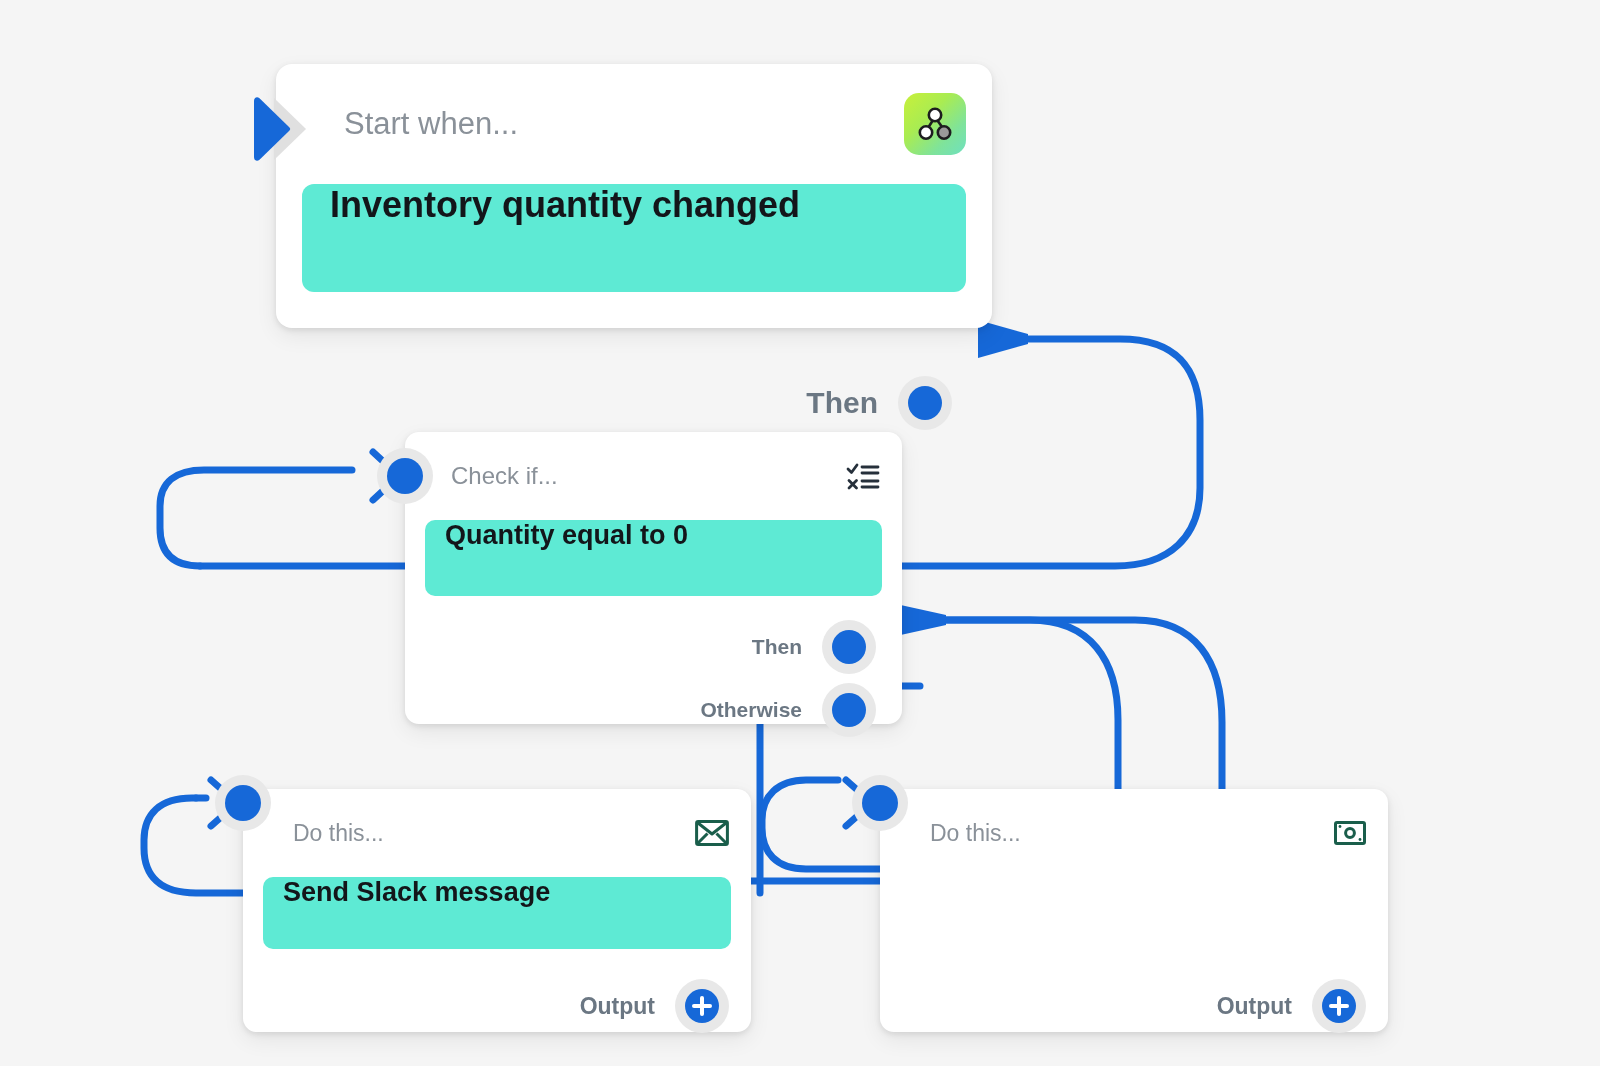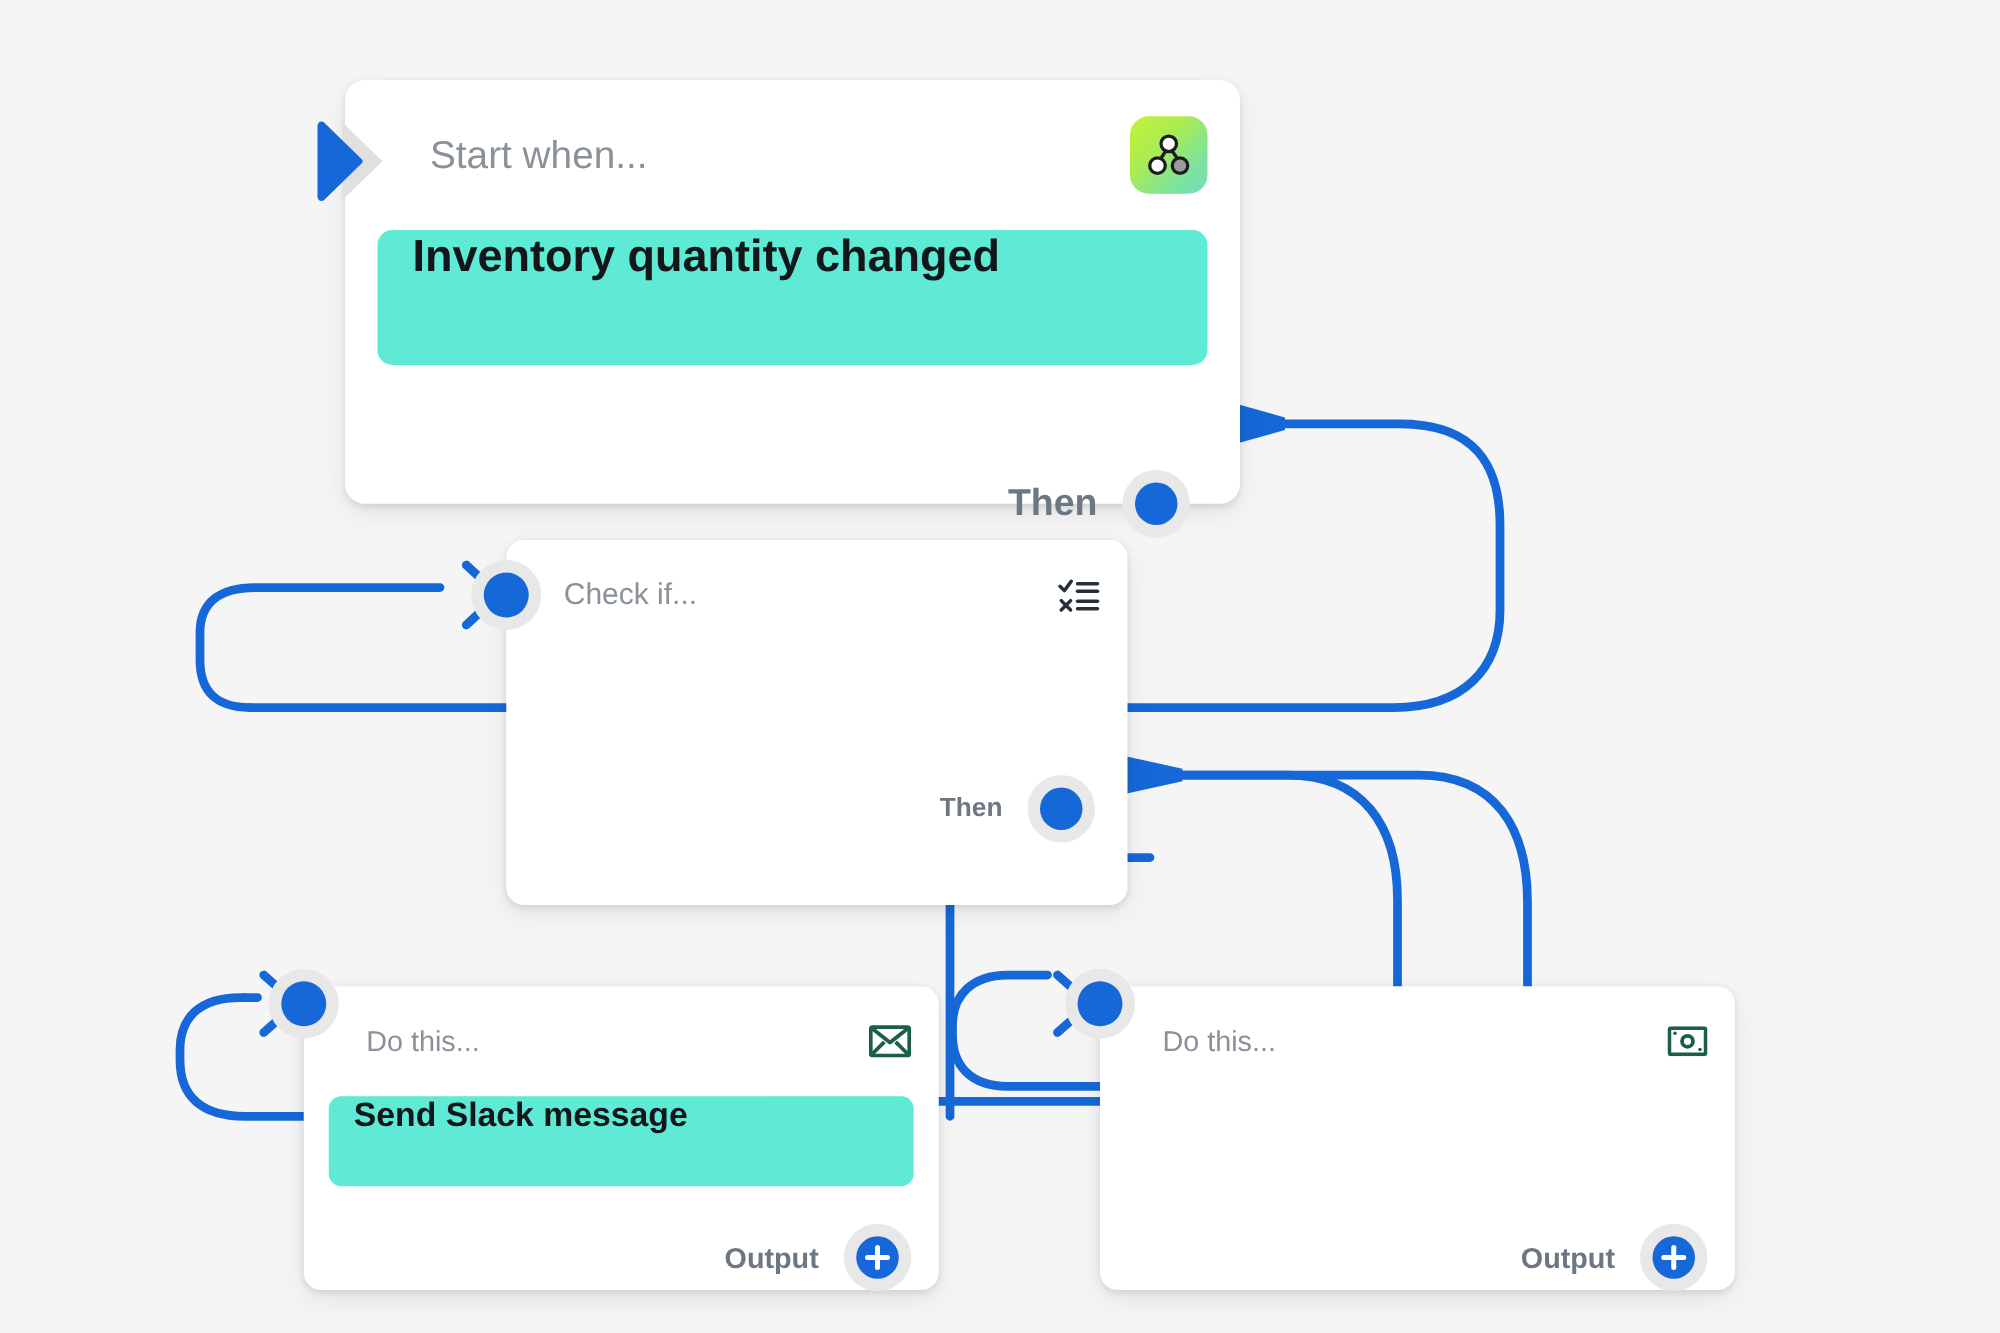--- a/index.html
+++ b/index.html
@@ -70,21 +70,21 @@
     color: #6b7783;
     font-weight: bold;
     white-space: nowrap;
   }
 
   
   #card-start {
     left: 276px;
     top: 64px;
     width: 716px;
-    height: 339px;
+    height: 264px;
     border-radius: 16px;
   }
   #card-start .card-header {
     height: 120px;
     padding: 0 26px 0 68px;
   }
   #card-start .card-title { font-size: 31px; }
   #card-start .value-box {
     margin: 0 26px;
     height: 108px;
@@ -329,22 +329,31 @@
             <path d="M 3 18.5 L 10.5 26"></path>
             <path d="M 10.5 18.5 L 3 26"></path>
             <path d="M 16 5 L 32 5"></path>
             <path d="M 16 11 L 32 11"></path>
             <path d="M 16 19 L 32 19"></path>
             <path d="M 16 25 L 32 25"></path>
           </g>
         </svg>
       </span>
     </div>
+    <div class="value-box">
+      <span class="value-text">Quantity equal to 0</span>
+    </div>
     <div class="port-row then">
       <span class="port-label">Then</span>
+      <span class="port-socket">
+        <span class="port-dot"></span>
+      </span>
+    </div>
+    <div class="port-row otherwise">
+      <span class="port-label">Otherwise</span>
       <span class="port-socket">
         <span class="port-dot"></span>
       </span>
     </div>
   </div>
 
   <div class="in-socket" style="left:215px; top:775px;">
     <span class="port-dot"></span>
   </div>
 

